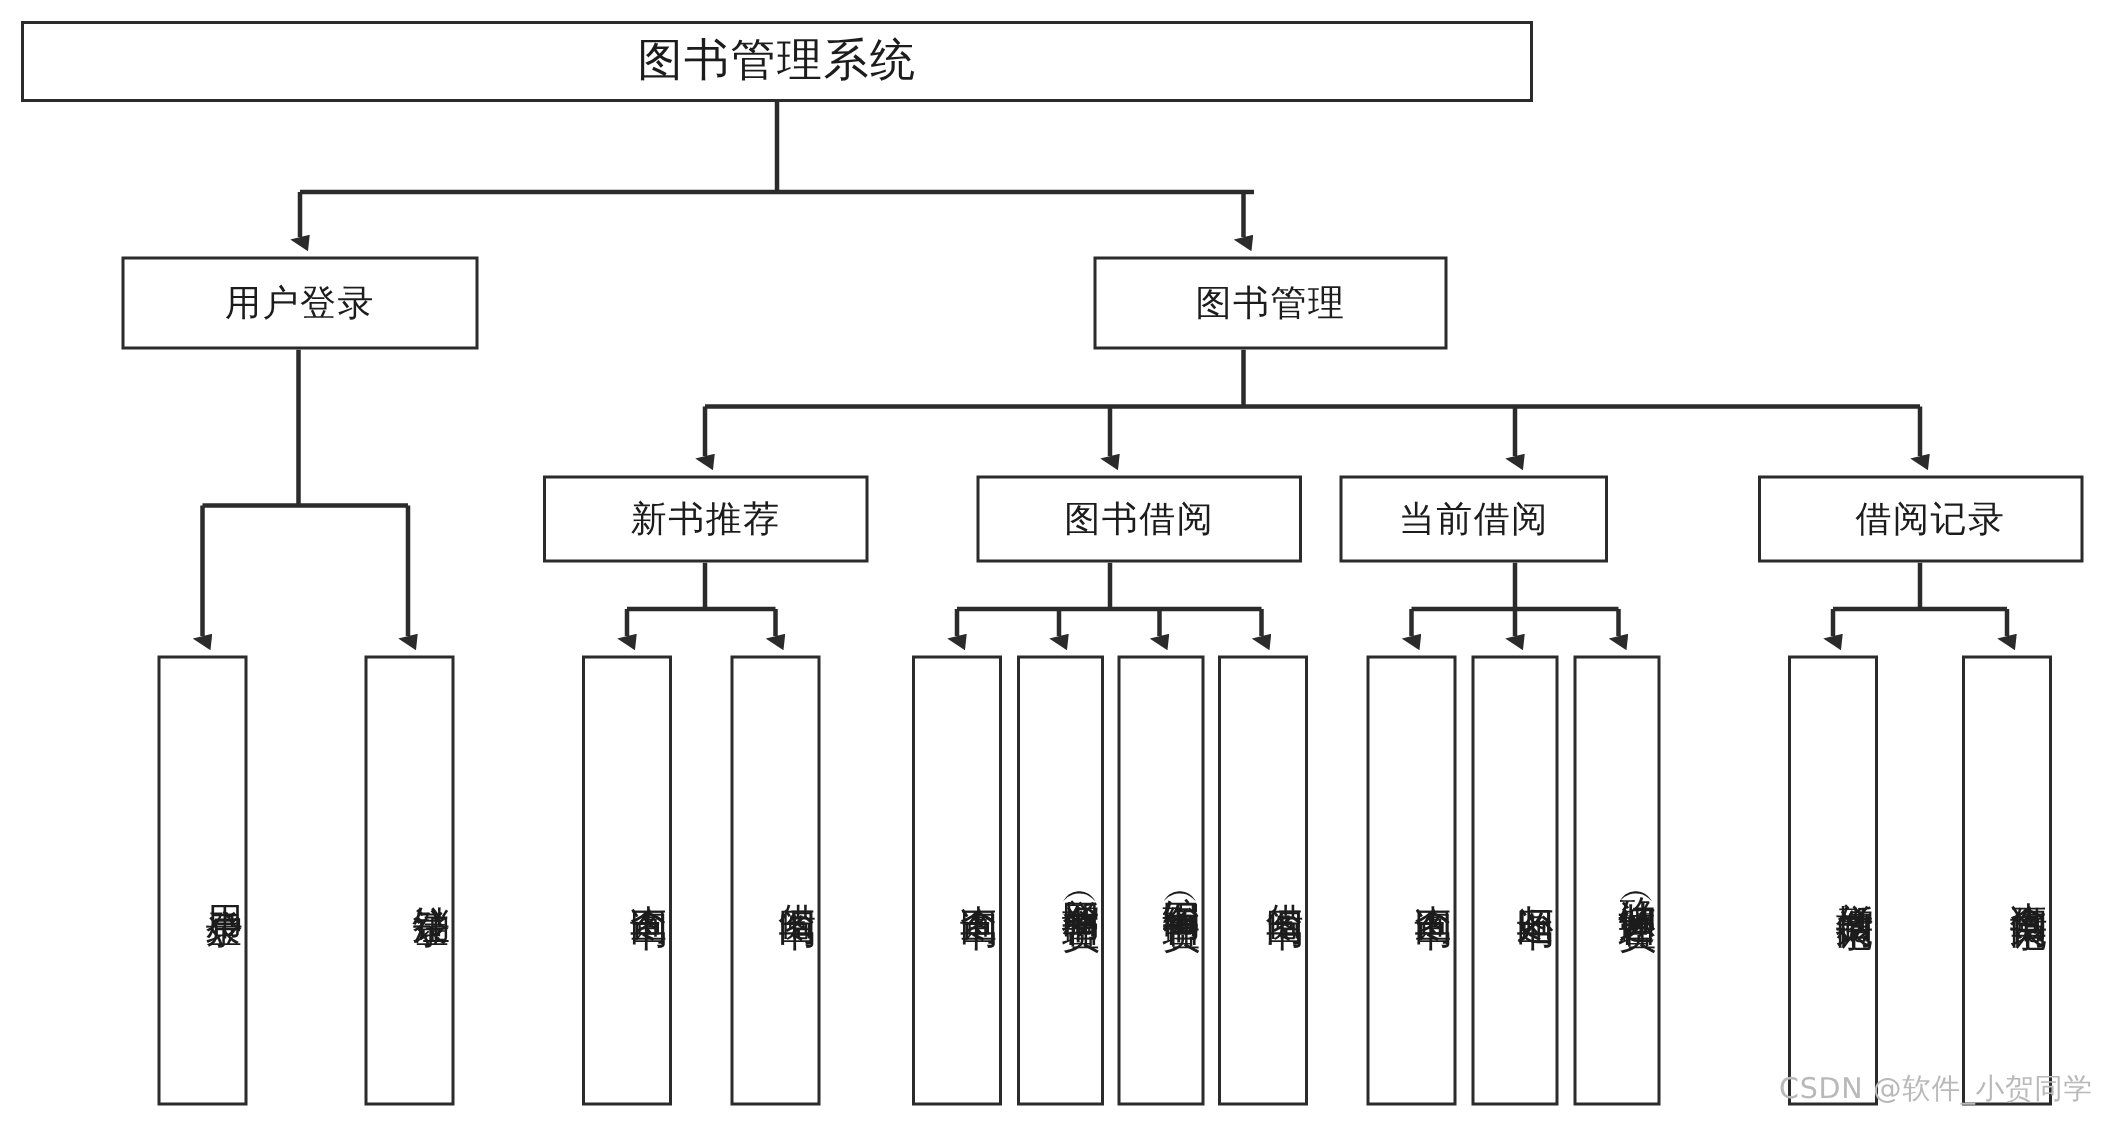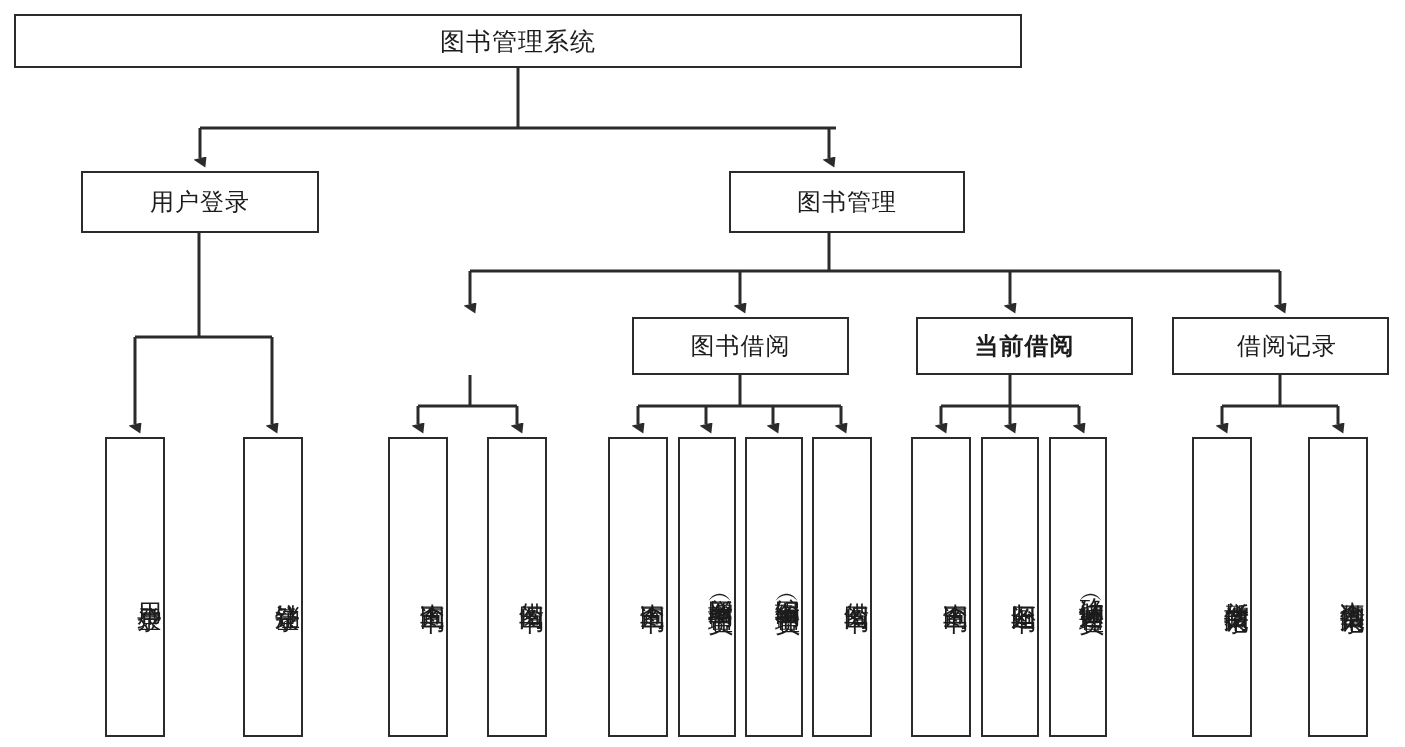--- a/index.html
+++ b/index.html
@@ -45,21 +45,21 @@
     padding-bottom:6px;
     align-items:flex-start;
     justify-content:center;
   }
   .node.vert span{
     display:block;
     writing-mode:vertical-rl;
     text-orientation:upright;
     white-space:nowrap;
   }
-  #root-node{font-size:25px;}
+  #root-node{font-size:30px;}
   .watermark{
     position:absolute;
     left:1186px;
     top:713px;
     font-size:19px;
     color:#b9b9b9;
     white-space:nowrap;
     letter-spacing:0.5px;
   }
 </style>
@@ -117,24 +117,25 @@
       <path d="M1338,406 L1338,424" marker-end="url(#arr)"></path>
     </g>
   </svg>
 
   <div class="node horiz" id="root-node" style="left:14px;top:14px;width:1008px;height:54px;">图书管理系统</div>
 
   <div class="node horiz" style="left:81px;top:171px;width:238px;height:62px;">用户登录</div>
 
   <div class="node horiz" style="left:712px;top:171px;width:236px;height:62px;margin-left:17px;">图书管理</div>
 
+  <div class="node horiz" style="left:362px;top:317px;width:217px;height:58px;">新书推荐</div>
 
-  <div class="node horiz" style="left:632px;top:317px;width:217px;height:58px;">图书借阅</div>
+  <div class="node horiz" style="left:651px;top:317px;width:217px;height:58px;">图书借阅</div>
 
-  <div class="node horiz" style="left:916px;top:317px;width:217px;height:58px;font-weight:bold;">当前借阅</div>
+  <div class="node horiz" style="left:893px;top:317px;width:179px;height:58px;">当前借阅</div>
 
   <div class="node horiz" style="left:1172px;top:317px;width:217px;height:58px;padding-left:13px;">借阅记录</div>
 
   <div class="node vert" style="left:105px;top:437px;width:60px;height:300px;">
     <span>用户登录</span>
   </div>
 
   <div class="node vert" style="left:243px;top:437px;width:60px;height:300px;">
     <span>注销登录</span>
   </div>
@@ -176,14 +177,15 @@
   </div>
 
   <div class="node vert" style="left:1192px;top:437px;width:60px;height:300px;">
     <span>新增借阅记录</span>
   </div>
 
   <div class="node vert" style="left:1308px;top:437px;width:60px;height:300px;">
     <span>查询借阅记录</span>
   </div>
 
+  <div class="watermark">CSDN @软件_小贺同学</div>
 
 </div>
 
 </body></html>

